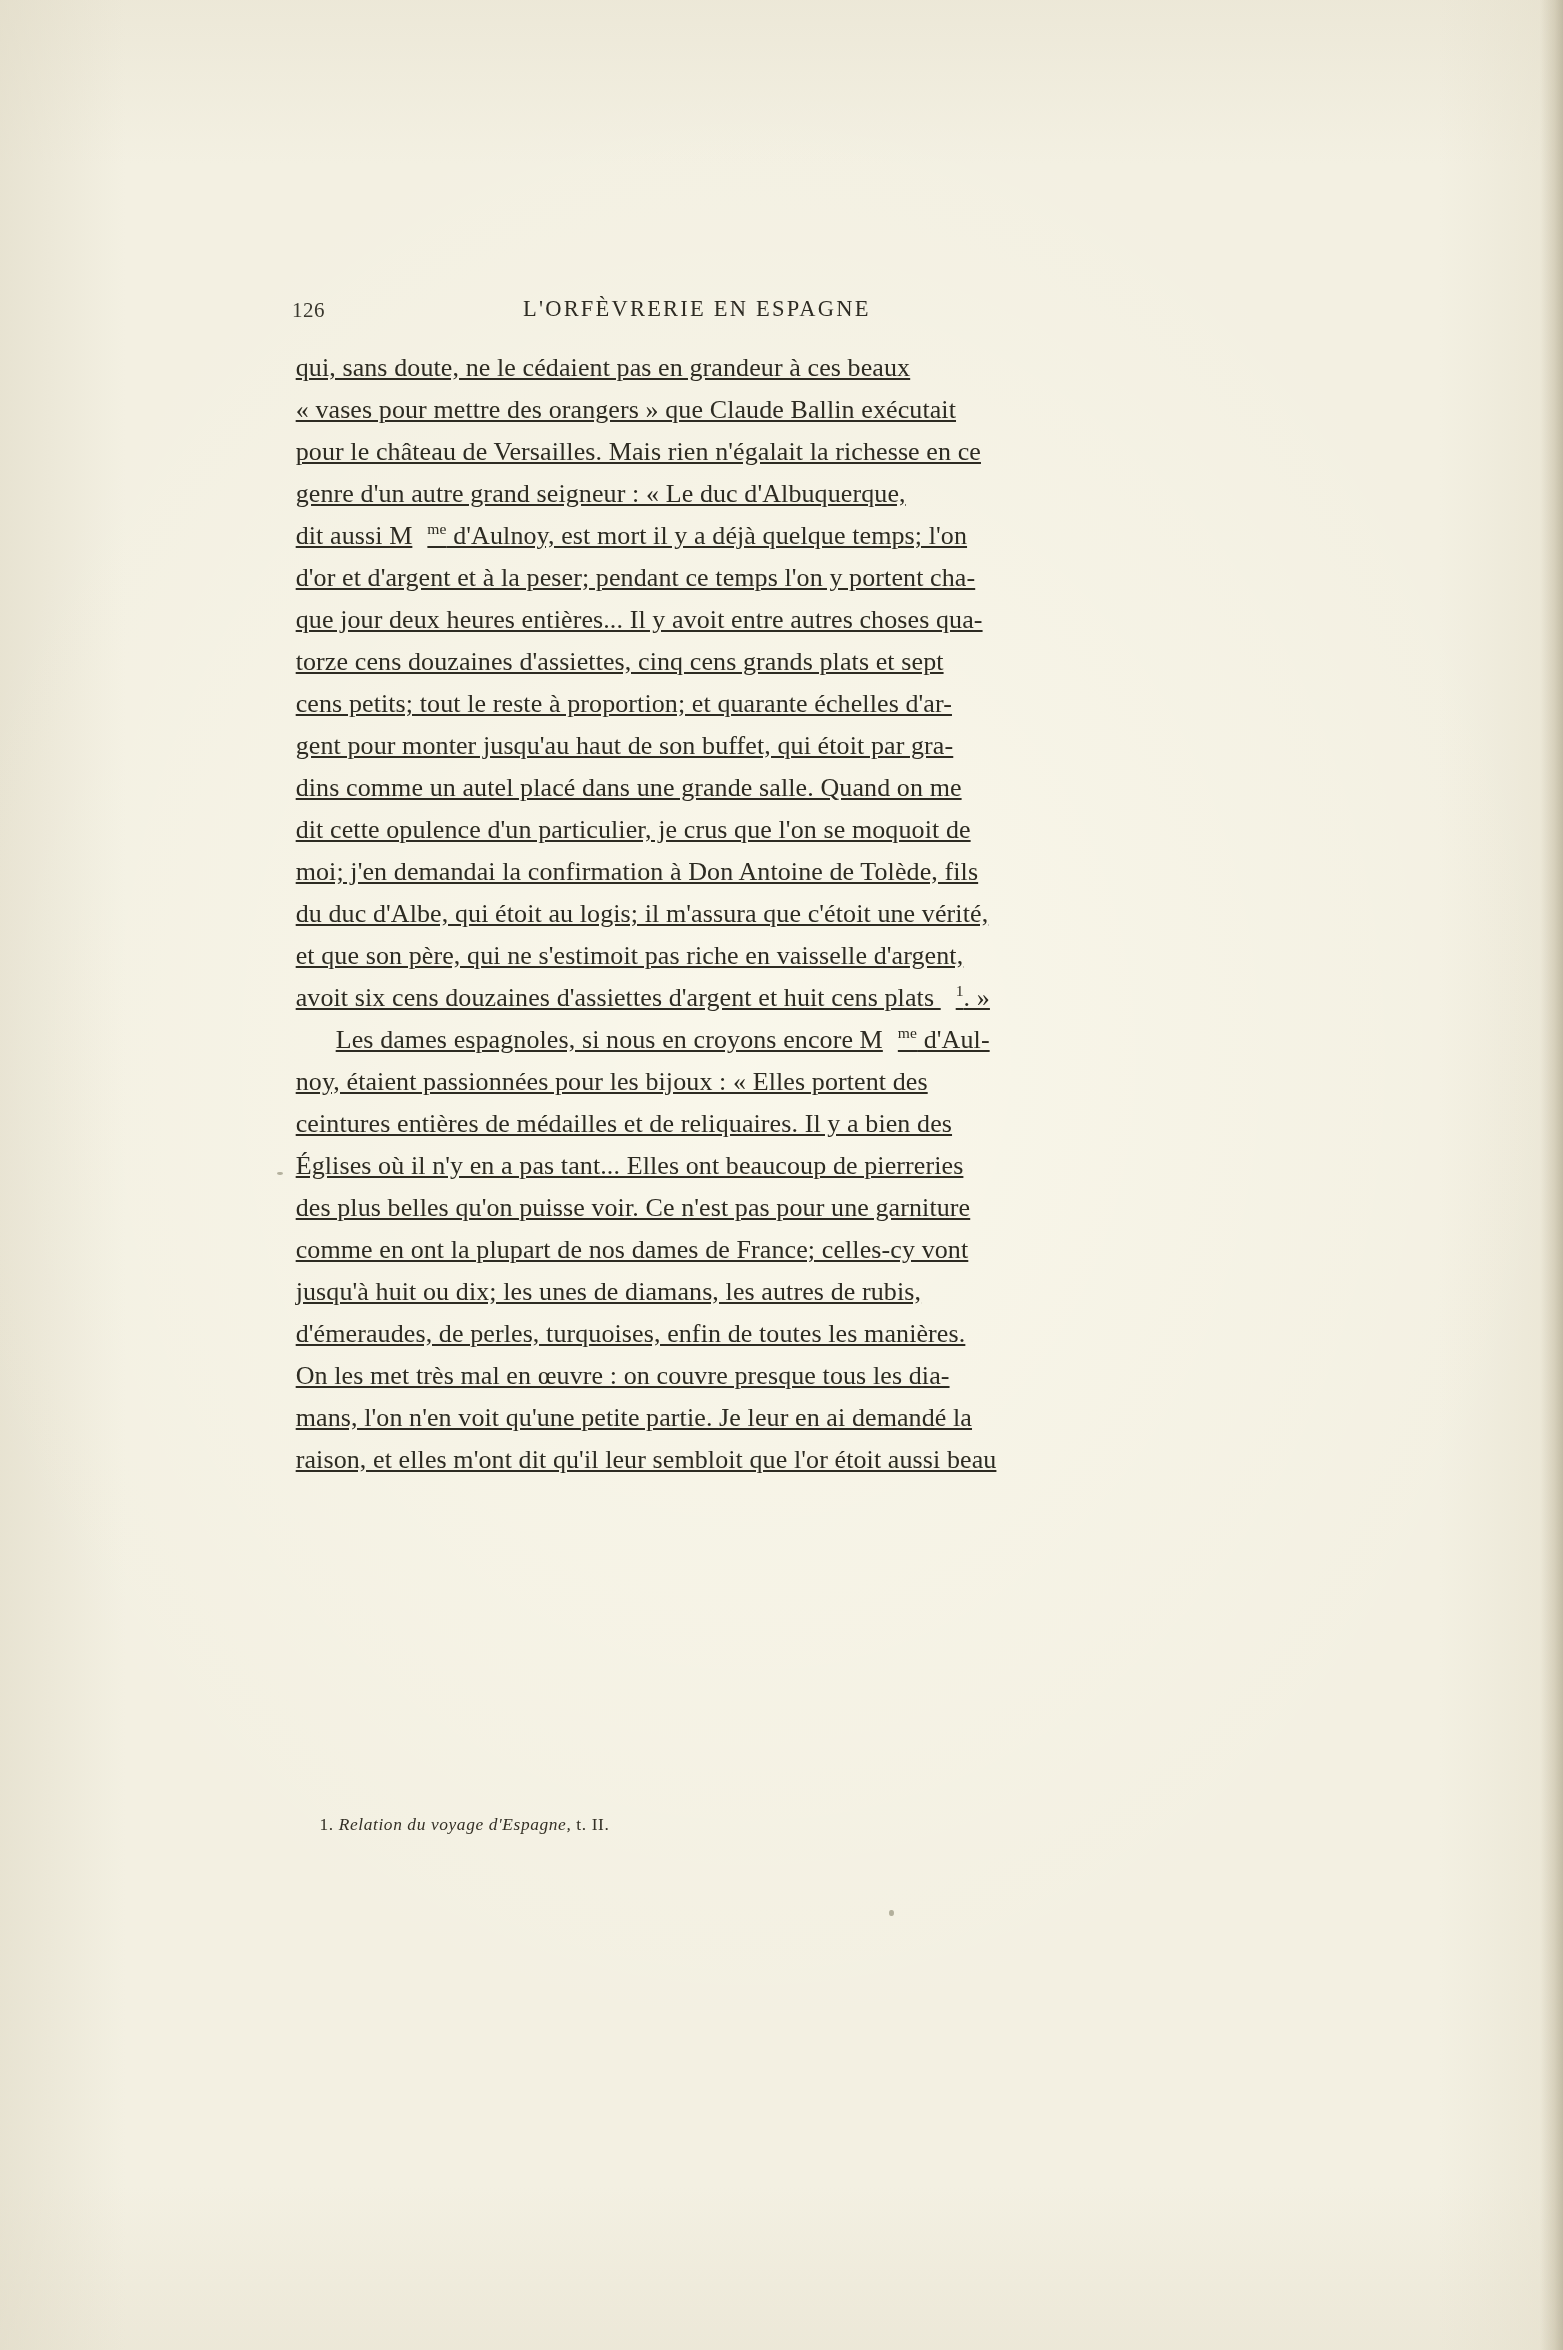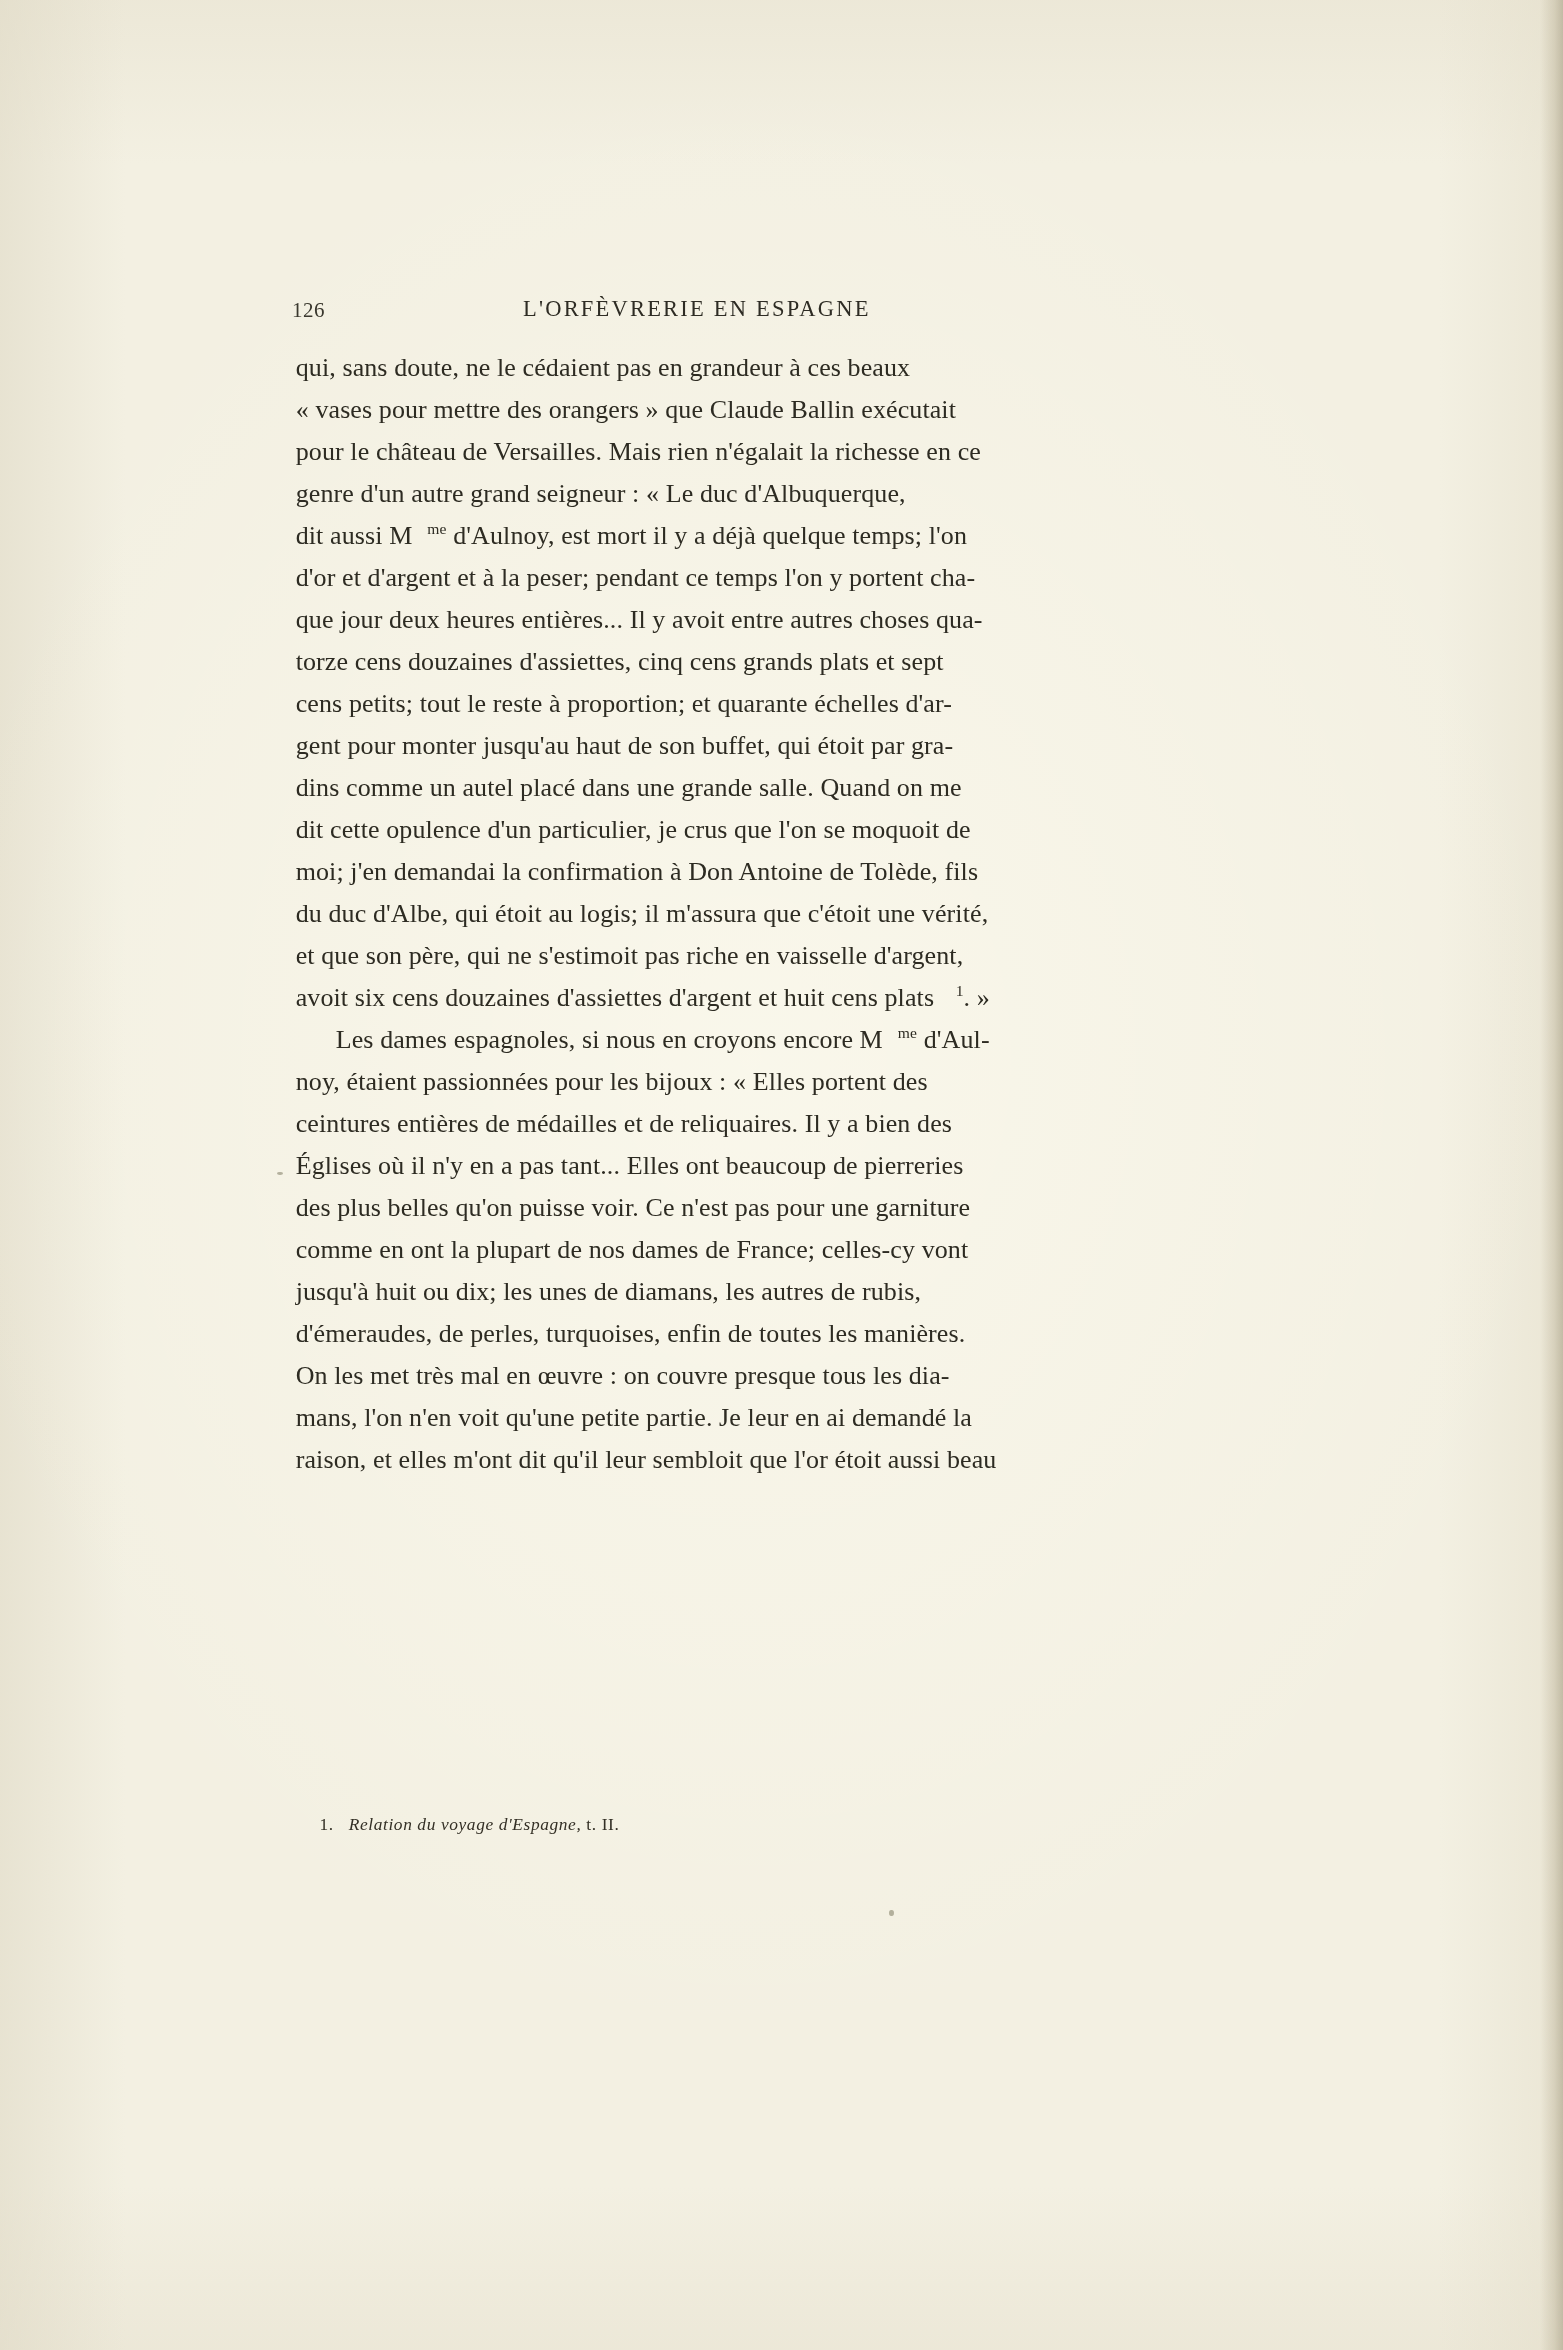--- a/index.html
+++ b/index.html
@@ -74,20 +74,21 @@
     left: 3.7px;
     width: 927px;
   }
   .line {
     display: block;
     font-size: 26px;
     line-height: 42px;
     color: #2d2b22;
     white-space: nowrap;
     letter-spacing: 0.1px;
+    text-decoration: underline;
   }
   .indent {
     padding-left: 40px;
   }
   sup.sm {
     font-size: 15.6px;
     vertical-align: super;
     line-height: 0;
     margin-left: 15px;
   }
@@ -95,21 +96,20 @@
     position: absolute;
     top: 1814px;
     left: 27.5px;
     font-size: 17.4px;
     color: #332f25;
     letter-spacing: 0.6px;
     white-space: nowrap;
   }
   .footnote .it {
     font-style: italic;
-    margin-left: 10px;
   }
 
   .speck {
     position: absolute;
     background: #7d7a63;
     border-radius: 50%;
     opacity: .55;
     pointer-events: none;
   }
 </style>

